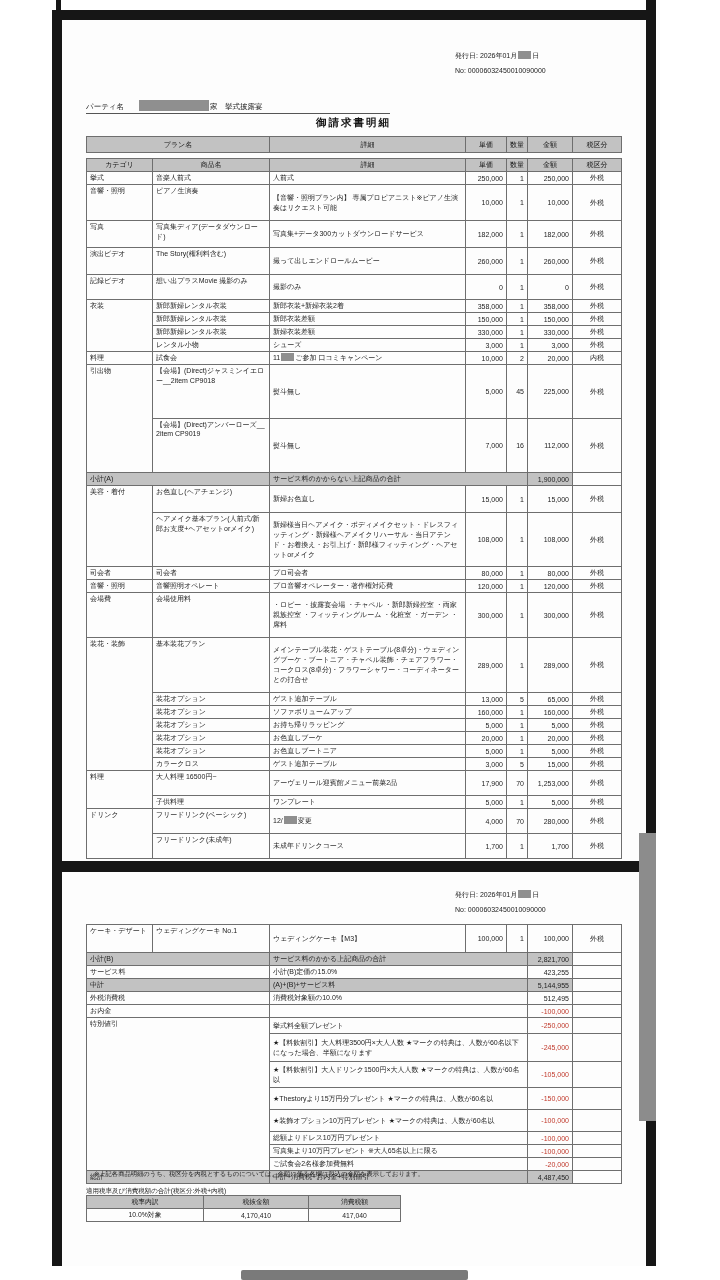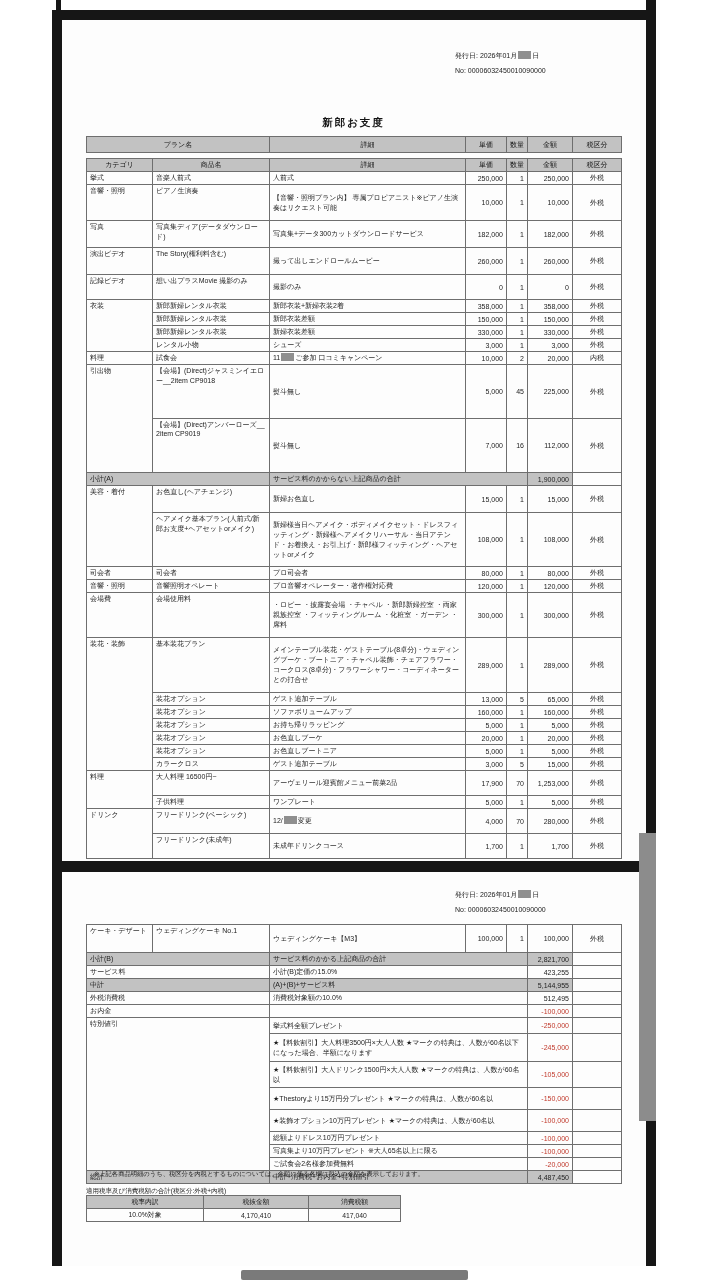--- a/index.html
+++ b/index.html
@@ -56,21 +56,24 @@
 
 <div class="frame f-tick"></div>
 <div class="frame f-top"></div>
 <div class="frame f-left"></div>
 <div class="frame f-right"></div>
 <div class="frame f-mid"></div>
 
 <div class="page" id="page1">
   <div class="issue" style="top:31px;">発行日: 2026年01月<span class="rd"></span>日</div>
   <div class="issue no" style="top:46px;">No: 00006032450010090000</div>
-  <div class="doc-title">新郎お支度</div>
+  <div class="party">
+    <span class="plabel">パーティ名</span><span><span class="rd rdw"></span>家　挙式披露宴</span>
+  </div>
+  <div class="doc-title">御請求書明細</div>
   <table class="tbl" id="p1-plan">
       <colgroup>
         <col style="width:183px">
         <col style="width:196px">
         <col style="width:41px">
         <col style="width:21px">
         <col style="width:45px">
         <col style="width:49px">
       </colgroup>
       <tbody>

